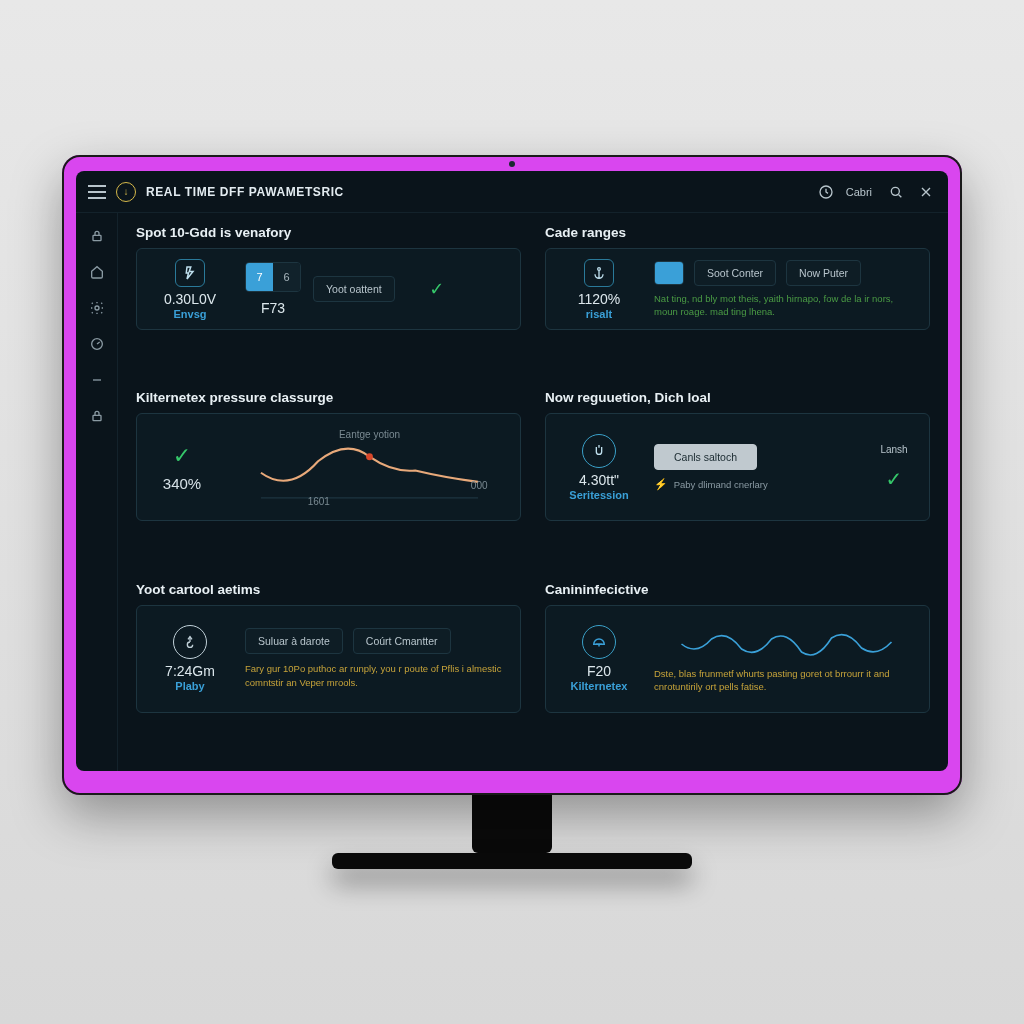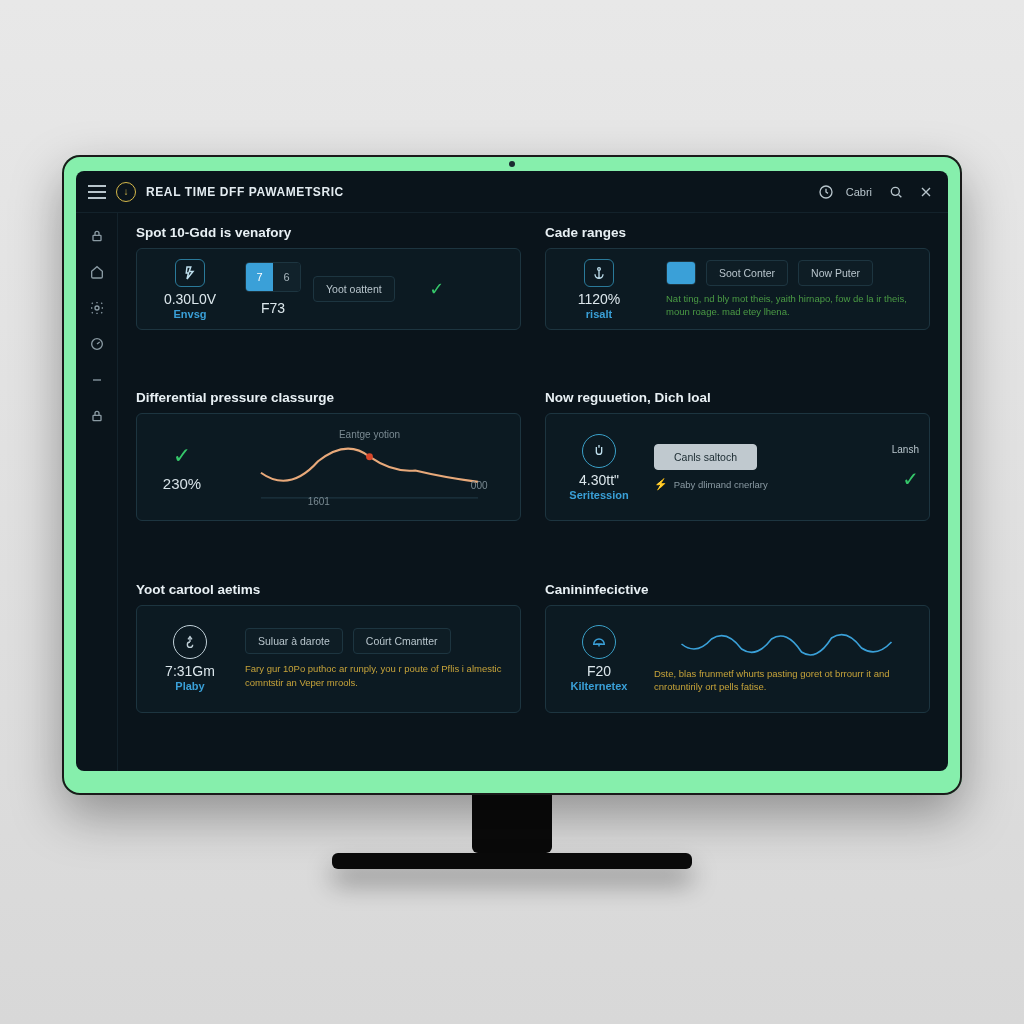--- a/index.html
+++ b/index.html
@@ -4,21 +4,21 @@
 <style>
 * { margin: 0; padding: 0; box-sizing: border-box; }
 body {
   background: linear-gradient(180deg, #e8e8e8 0%, #d8d8d8 100%);
   width: 1024px; height: 1024px;
   display: flex; align-items: center; justify-content: center;
   font-family: "Segoe UI", Arial, sans-serif;
 }
 .monitor {
   width: 900px; height: 640px;
-  background: #86efac;
+  background: #d946ef;
   border-radius: 18px;
   padding: 16px 14px 24px 14px;
   box-shadow: 0 20px 50px rgba(0,0,0,0.35), inset 0 0 0 2px #1a1a1a;
   position: relative;
 }
 .camera { position:absolute; top:6px; left:50%; transform:translateX(-50%); width:6px; height:6px; background:#1a2a30; border-radius:50%; }
 .stand-neck { width: 80px; height: 60px; background:#0a0a0a; margin: -2px auto 0 auto; border-radius: 0 0 6px 6px; }
 .stand-base { width: 360px; height: 16px; background:#0a0a0a; margin: 0 auto; border-radius: 6px; box-shadow: 0 14px 26px rgba(0,0,0,0.4);}
 .screen {
   width: 100%; height: 100%;
@@ -184,39 +184,39 @@
             <div class="stat">
               <div class="icon-box">
                 <svg width="16" height="16" viewBox="0 0 24 24" fill="none" stroke="currentColor" stroke-width="2">
                       <circle cx="12" cy="6" r="2"></circle>
                       <path d="M12 8v12M6 14a6 6 0 0012 0"></path>
                     </svg>
               </div>
               <div class="value">1120%</div>
               <div class="label">risalt</div>
             </div>
-            <div class="col" style="flex:1;gap:6px;margin-left:12px;">
+            <div class="col" style="flex:1;gap:6px;">
               <div class="row">
                 <div class="split-seg" style="width:30px;height:24px;">
                   <div class="seg active"></div>
                 </div>
                 <div class="mini-btn">Soot Conter</div>
                 <div class="mini-btn">Now Puter</div>
               </div>
-              <div class="desc green">Nat ting, nd bly mot theis, yaith hirnapo, fow de la ir theis, moun roage. mad etey lhena.</div>
-            </div>
-          </div>
-        </div>
-
-        <div>
-          <div class="section-title">Differential pressure classurge</div>
+              <div class="desc green">Nat ting, nd bly mot theis, yaith hirnapo, fow de la ir nors, moun roage. mad ting lhena.</div>
+            </div>
+          </div>
+        </div>
+
+        <div>
+          <div class="section-title">Kilternetex pressure classurge</div>
           <div class="card tall">
             <div class="big-check" style="flex-direction:column;min-width:70px;">
               <span class="check" style="font-size:22px;">✓</span>
-              <div class="value" style="font-size:15px;margin-top:6px;">230%</div>
+              <div class="value" style="font-size:15px;margin-top:6px;">340%</div>
             </div>
             <div class="graph-box">
               <span class="graph-label" style="top:2px;left:50%;transform:translateX(-50%);">Eantge yotion</span>
               <svg viewBox="0 0 200 70" width="100%" height="100%">
                 <path d="M5 40 Q 30 58, 55 30 Q 80 10, 100 26 Q 120 40, 140 38 Q 165 44, 195 48" stroke="#e8a97a" stroke-width="1.8" fill="none"></path>
                 <circle cx="100" cy="26" r="3" fill="#d8472a"></circle>
                 <line x1="5" y1="62" x2="195" y2="62" stroke="#1d3540" stroke-width="1"></line>
               </svg>
               <span class="graph-label" style="bottom:0;left:28%;">1601</span>
               <span class="graph-label" style="bottom:16px;right:8%;margin-top:42px;">000</span>
@@ -236,38 +236,38 @@
               <div class="value">4.30tt"</div>
               <div class="label">Seritession</div>
             </div>
             <div class="col" style="flex:1;gap:8px;">
               <div class="mini-btn light" style="width:103px;text-align:center;">Canls saltoch</div>
               <div class="row" style="gap:6px;">
                 <span style="color:#3aa0d8;font-size:11px;">⚡</span>
                 <span style="font-size:9.5px;color:#8a9aa3;">Paby dlimand cnerlary</span>
               </div>
             </div>
-            <div class="col" style="align-items:flex-end;min-width:50px;">
+            <div class="col" style="align-items:center;min-width:50px;">
               <span style="font-size:10px;color:#b8c5cc;">Lansh</span>
               <span class="check" style="font-size:20px;margin-top:6px;">✓</span>
             </div>
           </div>
         </div>
 
         <div>
           <div class="section-title">Yoot cartool aetims</div>
           <div class="card tall">
             <div class="stat">
               <div class="icon-box round" style="border-color:#c0d0d8;">
                 <svg width="16" height="16" viewBox="0 0 24 24" fill="none" stroke="#c0d0d8" stroke-width="2">
                       <path d="M12 4v8M12 12a4 4 0 104 4"></path>
                       <path d="M9 8l3-4 3 4"></path>
                     </svg>
               </div>
-              <div class="value">7:31Gm</div>
+              <div class="value">7:24Gm</div>
               <div class="label">Plaby</div>
             </div>
             <div class="col" style="flex:1;gap:8px;">
               <div class="row">
                 <div class="mini-btn">Suluar à darote</div>
                 <div class="mini-btn">Coúrt Cmantter</div>
               </div>
               <div class="desc">Fary gur 10Po puthoc ar runply, you r poute of Pflis i almestic comntstir an Veper mrools.</div>
             </div>
           </div>

